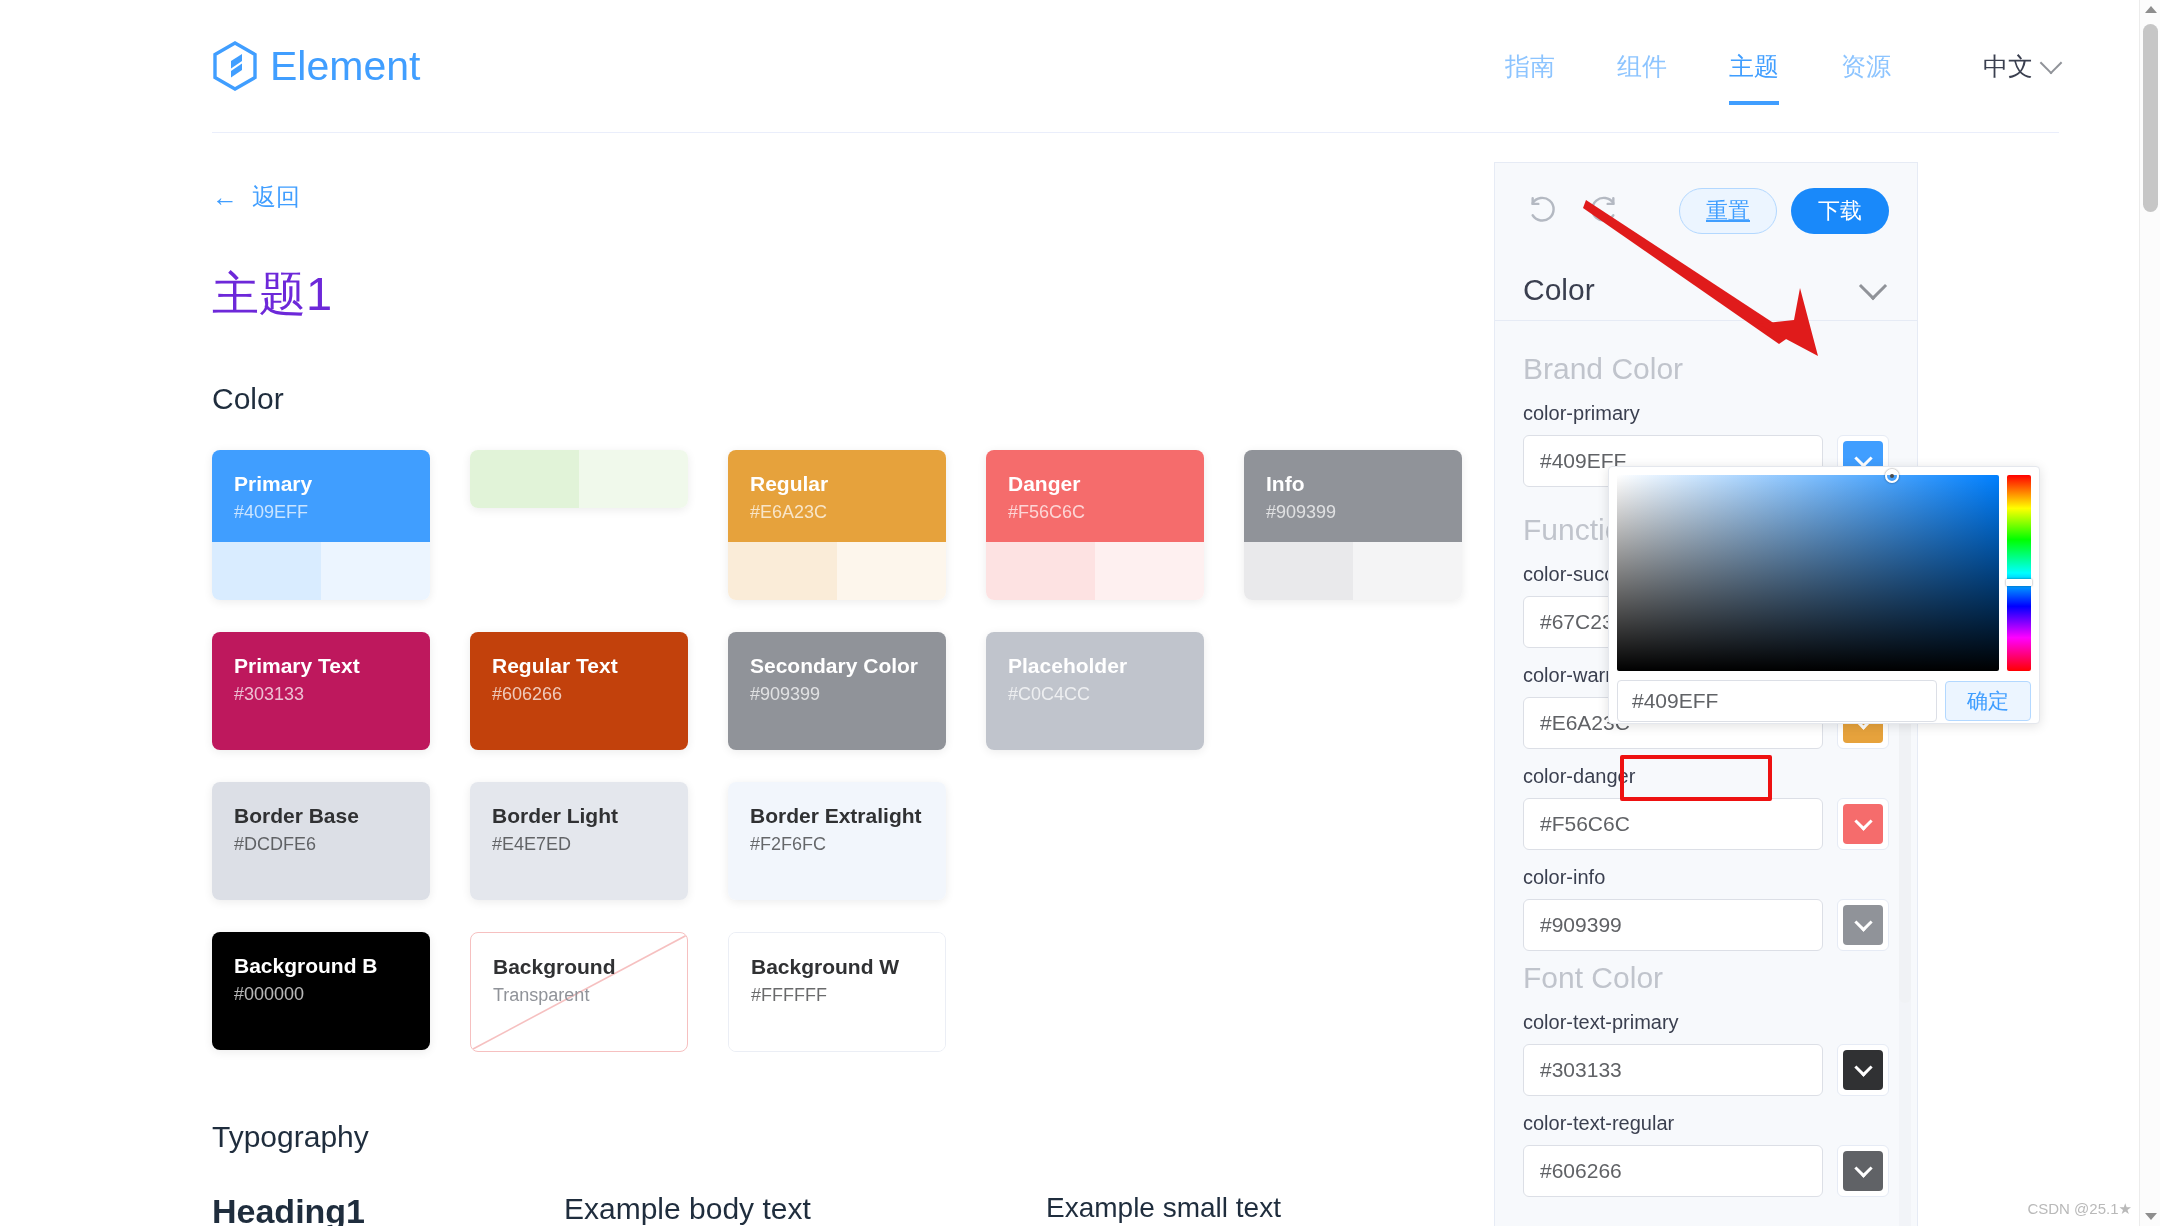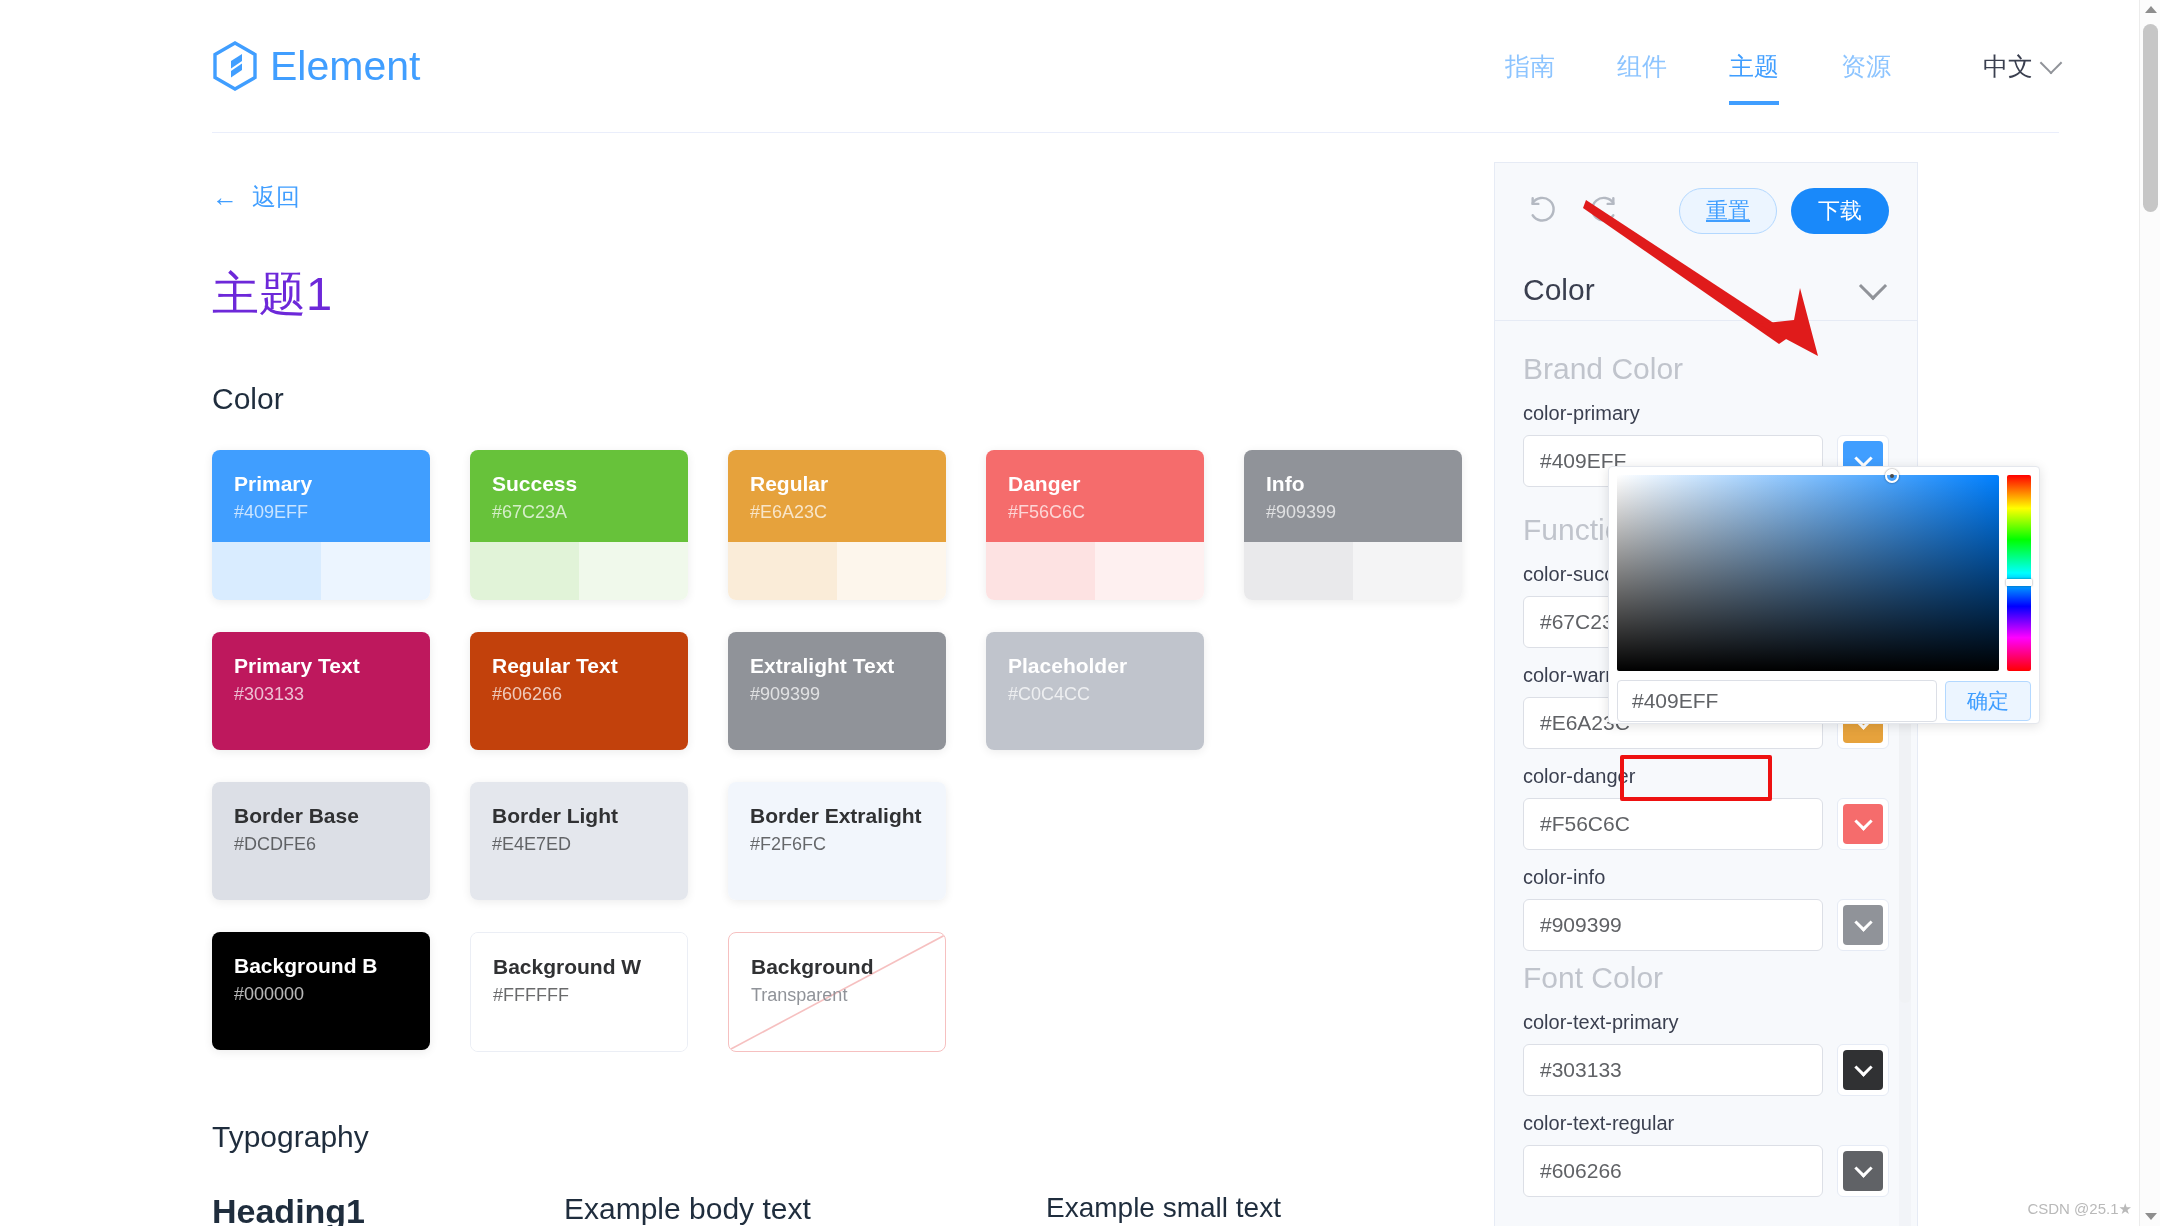--- a/index.html
+++ b/index.html
@@ -277,24 +277,20 @@
             <div class="sw-hex">#409EFF</div>
           </div>
           <div class="sw-shades">
               <div id="b0s1" style="background: rgb(217, 236, 255);"></div>
               <div id="b0s2" style="background: rgb(236, 245, 255);"></div>
             </div>
         </div>
       </div>
       <div class="sw-wrap">
         <div class="sw-card">
-          <div class="sw-main" id="b1m" style="background: rgb(103, 194, 58); color: rgb(255, 255, 255);">
-            <div class="sw-name">Success</div>
-            <div class="sw-hex">#67C23A</div>
-          </div>
           <div class="sw-shades">
               <div id="b1s1" style="background: rgb(225, 243, 216);"></div>
               <div id="b1s2" style="background: rgb(240, 249, 235);"></div>
             </div>
         </div>
       </div>
       <div class="sw-wrap">
         <div class="sw-card">
           <div class="sw-main" id="b2m" style="background: rgb(230, 162, 60); color: rgb(255, 255, 255);">
             <div class="sw-name">Regular</div>
@@ -345,21 +341,21 @@
         <div class="sw-card tall">
           <div class="sw-main" id="t1m" style="background: #c2410c; color: rgb(255, 255, 255);">
             <div class="sw-name">Regular Text</div>
             <div class="sw-hex">#606266</div>
           </div>
         </div>
       </div>
       <div class="sw-wrap">
         <div class="sw-card tall">
           <div class="sw-main" id="t2m" style="background: rgb(144, 147, 153); color: rgb(255, 255, 255);">
-            <div class="sw-name">Extralight Text</div>
+            <div class="sw-name">Secondary Color</div>
             <div class="sw-hex">#909399</div>
           </div>
         </div>
       </div>
       <div class="sw-wrap">
         <div class="sw-card tall">
           <div class="sw-main" id="t3m" style="background: rgb(192, 196, 204); color: rgb(255, 255, 255);">
             <div class="sw-name">Placeholder</div>
             <div class="sw-hex">#C0C4CC</div>
           </div>
@@ -393,42 +389,42 @@
         </div>
       </div>
     </div>
 
     <div class="swatch-grid" style="margin-top:8px">
       <div class="sw-wrap">
         <div class="sw-card tall">
           <div class="sw-main" id="g0m" style="background: rgb(0, 0, 0); color: rgb(255, 255, 255);">
             <div class="sw-name">Background B</div>
             <div class="sw-hex">#000000</div>
-          </div>
-        </div>
-      </div>
-      <div class="sw-wrap">
-        <div class="sw-card tall" style="box-shadow:none;border:1px solid #ebeef5;">
-          <div class="sw-main" id="g1m" style="background: rgb(255, 255, 255); color: rgb(48, 49, 51);">
-            <div class="sw-name">Background W</div>
-            <div class="sw-hex">#FFFFFF</div>
           </div>
         </div>
       </div>
       <div class="sw-wrap">
         <div class="sw-card tall" style="box-shadow:none;border:1px solid #f6c0c0;position:relative;">
           <svg style="position:absolute;left:0;top:0;" width="218" height="118">
             <line x1="2" y1="116" x2="216" y2="2" stroke="#f6c0c0" stroke-width="1.6"></line>
           </svg>
           <div class="sw-main" id="g2m" style="position: relative; background: transparent; color: rgb(48, 49, 51);">
             <div class="sw-name">Background</div>
             <div class="sw-hex" style="color:#909399;opacity:1;">Transparent</div>
           </div>
         </div>
       </div>
+      <div class="sw-wrap">
+        <div class="sw-card tall" style="box-shadow:none;border:1px solid #ebeef5;">
+          <div class="sw-main" id="g1m" style="background: rgb(255, 255, 255); color: rgb(48, 49, 51);">
+            <div class="sw-name">Background W</div>
+            <div class="sw-hex">#FFFFFF</div>
+          </div>
+        </div>
+      </div>
     </div>
 
     <div class="section-title" style="margin-top:44px">Typography</div>
 
     <div class="typo-row">
       <div class="typo-col" style="width:352px">
         <div class="typo-h1">Heading1</div>
       </div>
       <div class="typo-col" style="width:482px">
         <div class="typo-body">Example body text</div>

